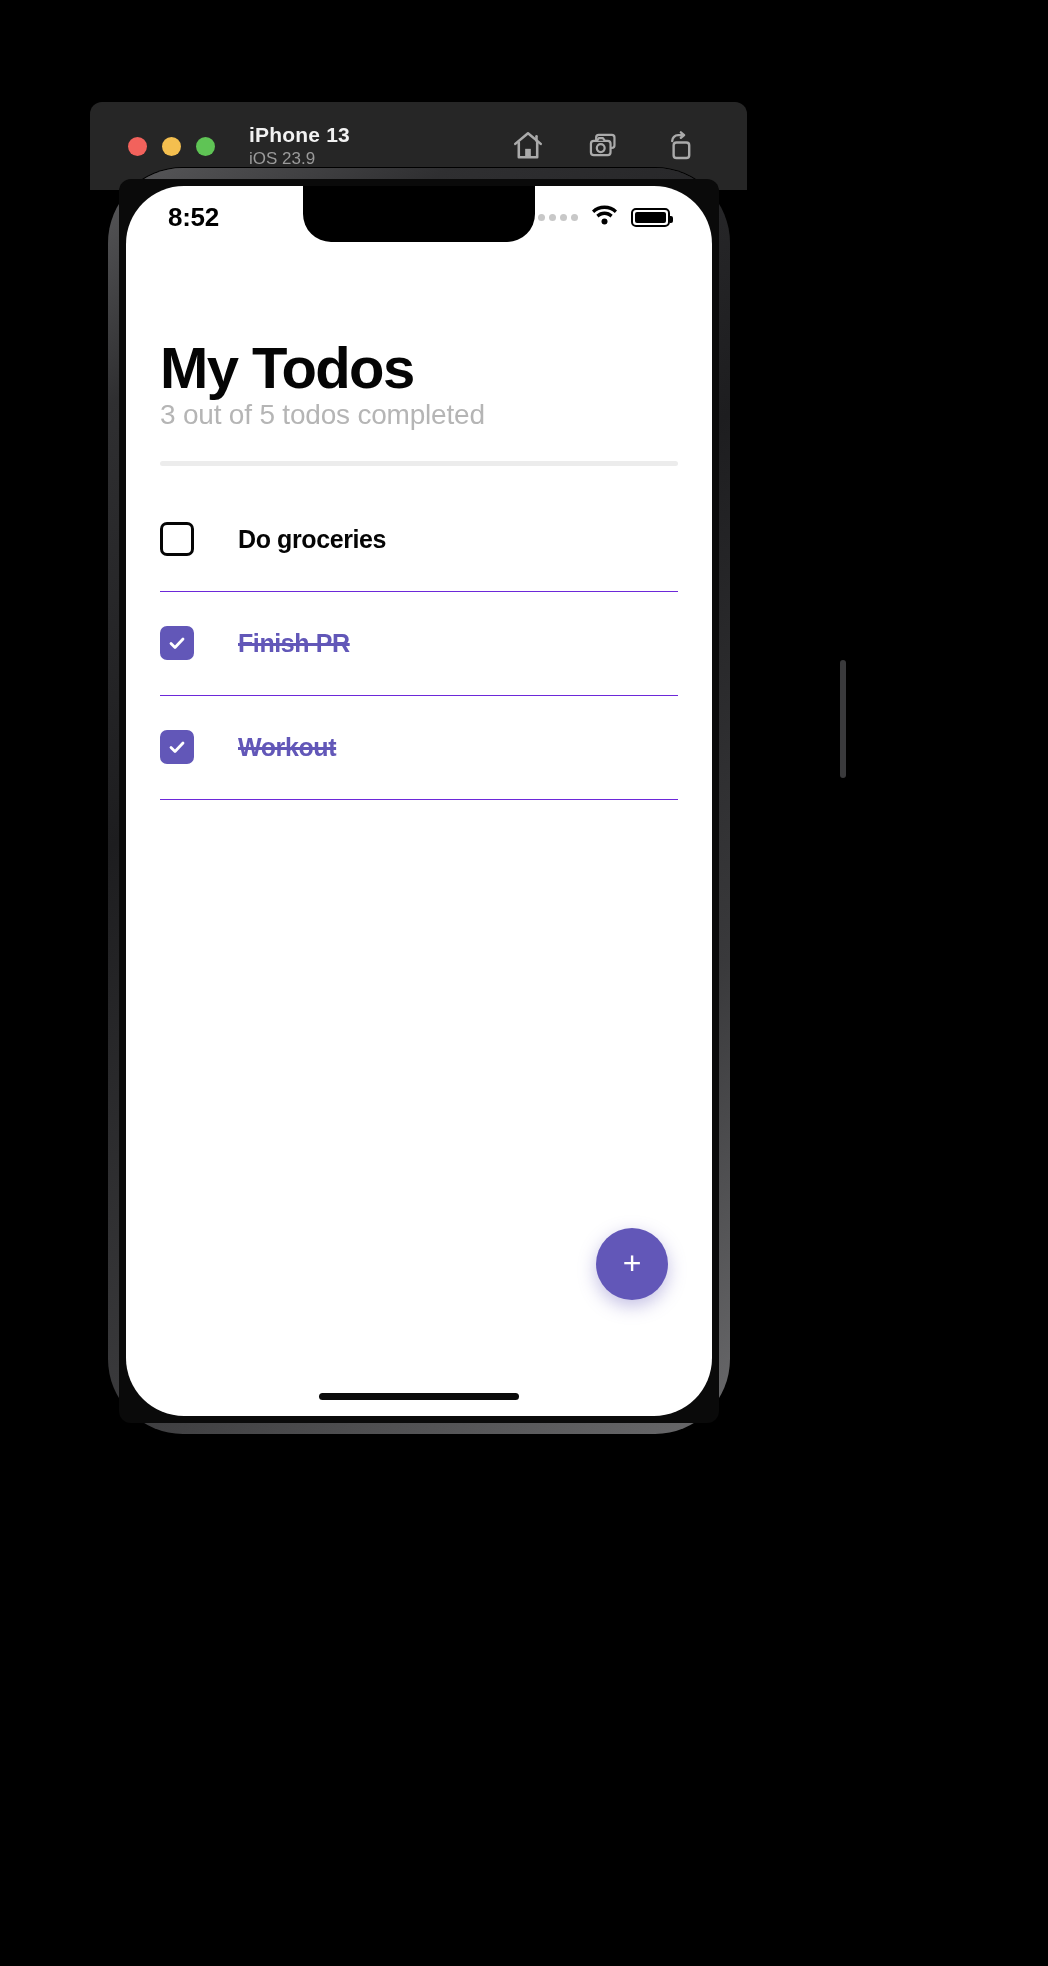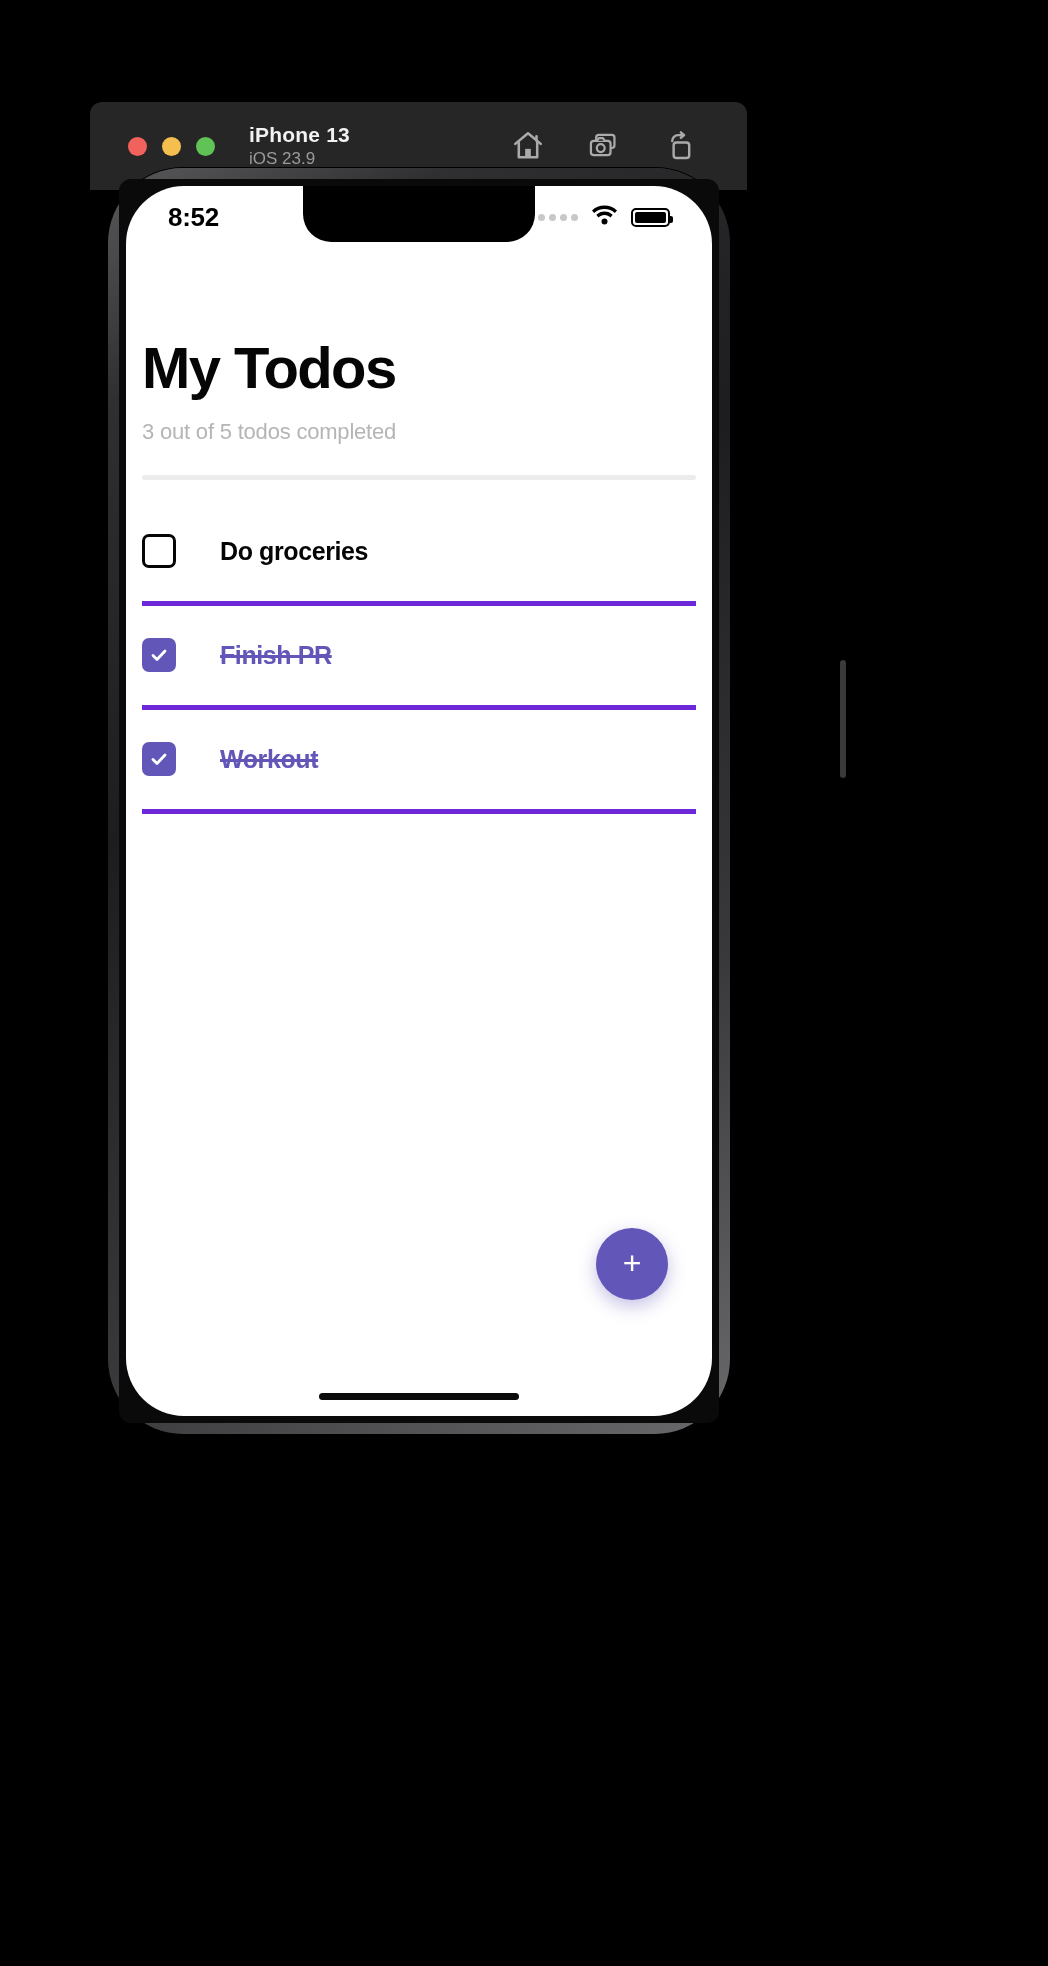--- a/index.html
+++ b/index.html
@@ -98,41 +98,40 @@
     width:39px; height:19px; border:2px solid #000; border-radius:5px;
     position:relative; display:flex; align-items:center; padding:2px;
   }
   .sb-battery::after {
     content:""; position:absolute; right:-5px; top:6px;
     width:3px; height:7px; background:#000; border-radius:0 2px 2px 0;
   }
   .sb-battery i { display:block; height:100%; width:100%; background:#000; border-radius:2px; }
 
   
-  .app { position:absolute; inset:0; padding:0 16px; display:flex; flex-direction:column; }
+  .app { position:absolute; inset:0; padding:0 34px; display:flex; flex-direction:column; }
 
   .app-title {
     margin-top:152px;
     font-size:58px; font-weight:bold; color:#050505;
     letter-spacing:-1.6px; line-height:1.05;
   }
   .app-subtitle {
-    margin-top:20px;
-    font-size:22px; color:#b5b5b5; letter-spacing:-0.2px;
+    font-size:28px; color:#b5b5b5; letter-spacing:-0.2px;
   }
   .progress-track {
     margin-top:30px;
     height:5px; border-radius:3px; background:#ececec; width:100%;
   }
 
   .todo-list { margin-top:22px; }
   .todo-row {
     display:flex; align-items:center;
     height:104px;
-    border-bottom:5px solid #6d28d9;
+    border-bottom:1px solid #6d28d9;
     cursor:pointer;
   }
   .cbox {
     width:34px; height:34px; flex:none;
     border-radius:7px;
     display:flex; align-items:center; justify-content:center;
   }
   .cbox.unchecked { border:3px solid #050505; background:transparent; }
   .cbox.checked { background:#6257b8; border:3px solid #6257b8; }
   .cbox.checked svg { display:block; }

